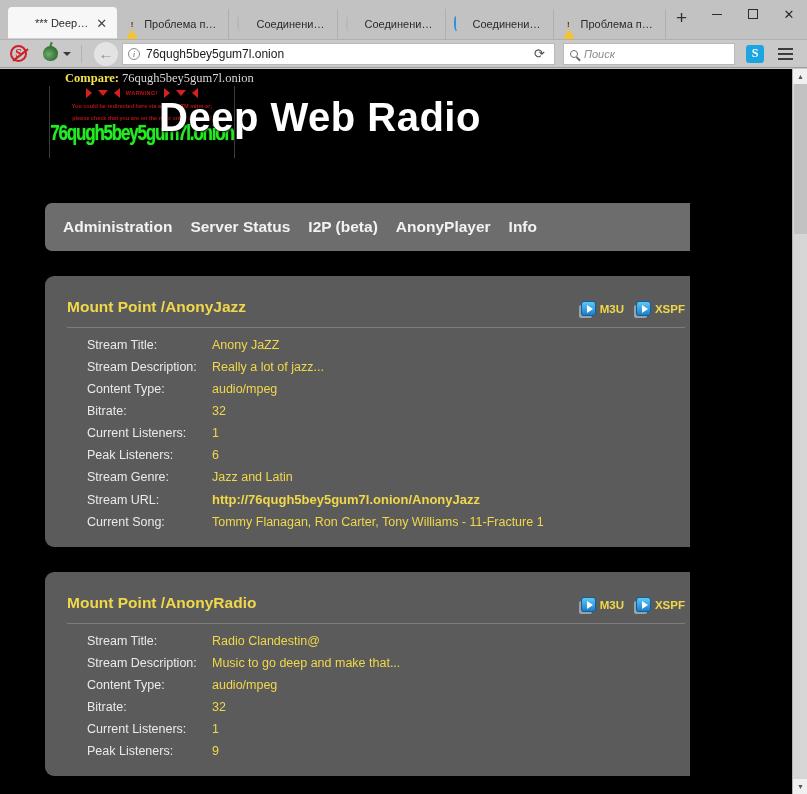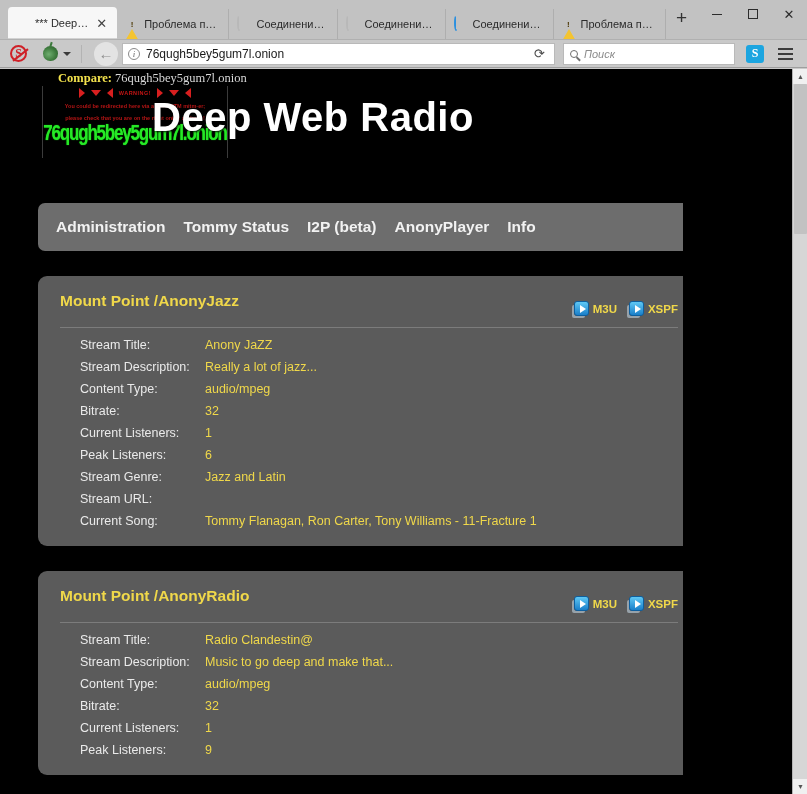--- a/index.html
+++ b/index.html
@@ -138,21 +138,21 @@
   .hamburger { display: flex; flex-direction: column; gap: 3px; margin: 0 8px 0 10px; }
   .hamburger span { display:block; width: 15px; height: 2px; background: #3c3c3c; }
 
   
   .viewport {
     position: absolute; top: 69px; left: 0;
     width: 807px; height: 725px;
     background: #000; overflow: hidden;
   }
   .pagearea {
-    position: absolute; top: 0; left: 0;
+    position: absolute; top: 0; left: 7px;
     width: 683px; height: 725px;
     background: #000; overflow: hidden;
   }
 
   
   .banner { position: relative; height: 100px; margin-left: 42px; }
   .compare-line {
     font-family: "Liberation Serif", serif; font-size: 12.5px;
     padding-top: 2px; padding-left: 16px; white-space: nowrap;
   }
@@ -194,21 +194,21 @@
   .sitenav a {
     color: #f2f2f2; font-size: 15.5px; font-weight: bold; text-decoration: none;
     white-space: nowrap;
   }
 
   
   .panel {
     margin: 25px 0 0 38px; width: 662px;
     background: #5b5b5b; border-radius: 9px; padding: 16px 22px 14px;
   }
-  .panel-head { display: flex; align-items: flex-start; justify-content: space-between; }
+  .panel-head { display: flex; align-items: flex-end; justify-content: space-between; }
   .panel-title { color: #f0d84a; font-size: 15.5px; font-weight: bold; }
   .panel-title .mp { color: #f0d84a; }
   .panel-links { display: flex; align-items: center; gap: 12px; }
   .plink { display: flex; align-items: center; gap: 4px; text-decoration: none; margin-top: 9px; }
   .plink span { color: #f0d84a; font-size: 11.5px; font-weight: bold; }
   .playicon {
     width: 15px; height: 15px; position: relative;
     background: linear-gradient(#5fc8f5, #1a7fc9);
     border-radius: 3px; border: 1px solid #0e5f9e;
     box-shadow: -3px 3px 0 -1px rgba(200,220,235,.55);
@@ -347,21 +347,21 @@
           <div class="warntext">You could be redirected here via a SSL MITM mitm-er;</div>
           <div class="warntext">please check that you are on the right onion address!</div>
           <div class="onion-green">76qugh5bey5gum7l.onion</div>
         </div>
 
         <div class="bannertitle">Deep Web Radio</div>
       </div>
 
       <div class="sitenav">
         <a href="#">Administration</a>
-        <a href="#">Tommy Status</a>
+        <a href="#">Server Status</a>
         <a href="#">I2P (beta)</a>
         <a href="#">AnonyPlayer</a>
         <a href="#">Info</a>
       </div>
 
       <div class="panel">
         <div class="panel-head">
           <div class="panel-title">
             <span>Mount Point</span>
             <span class="mp">/AnonyJazz</span>
@@ -402,20 +402,21 @@
           <div class="row">
             <span class="rlabel">Peak Listeners:</span>
             <span class="rvalue">6</span>
           </div>
           <div class="row">
             <span class="rlabel">Stream Genre:</span>
             <span class="rvalue">Jazz and Latin</span>
           </div>
           <div class="row">
             <span class="rlabel">Stream URL:</span>
+            <span class="rvalue url">http://76qugh5bey5gum7l.onion/AnonyJazz</span>
           </div>
           <div class="row">
             <span class="rlabel">Current Song:</span>
             <span class="rvalue">Tommy Flanagan, Ron Carter, Tony Williams - 11-Fracture 1</span>
           </div>
         </div>
       </div>
 
       <div class="panel">
         <div class="panel-head">

